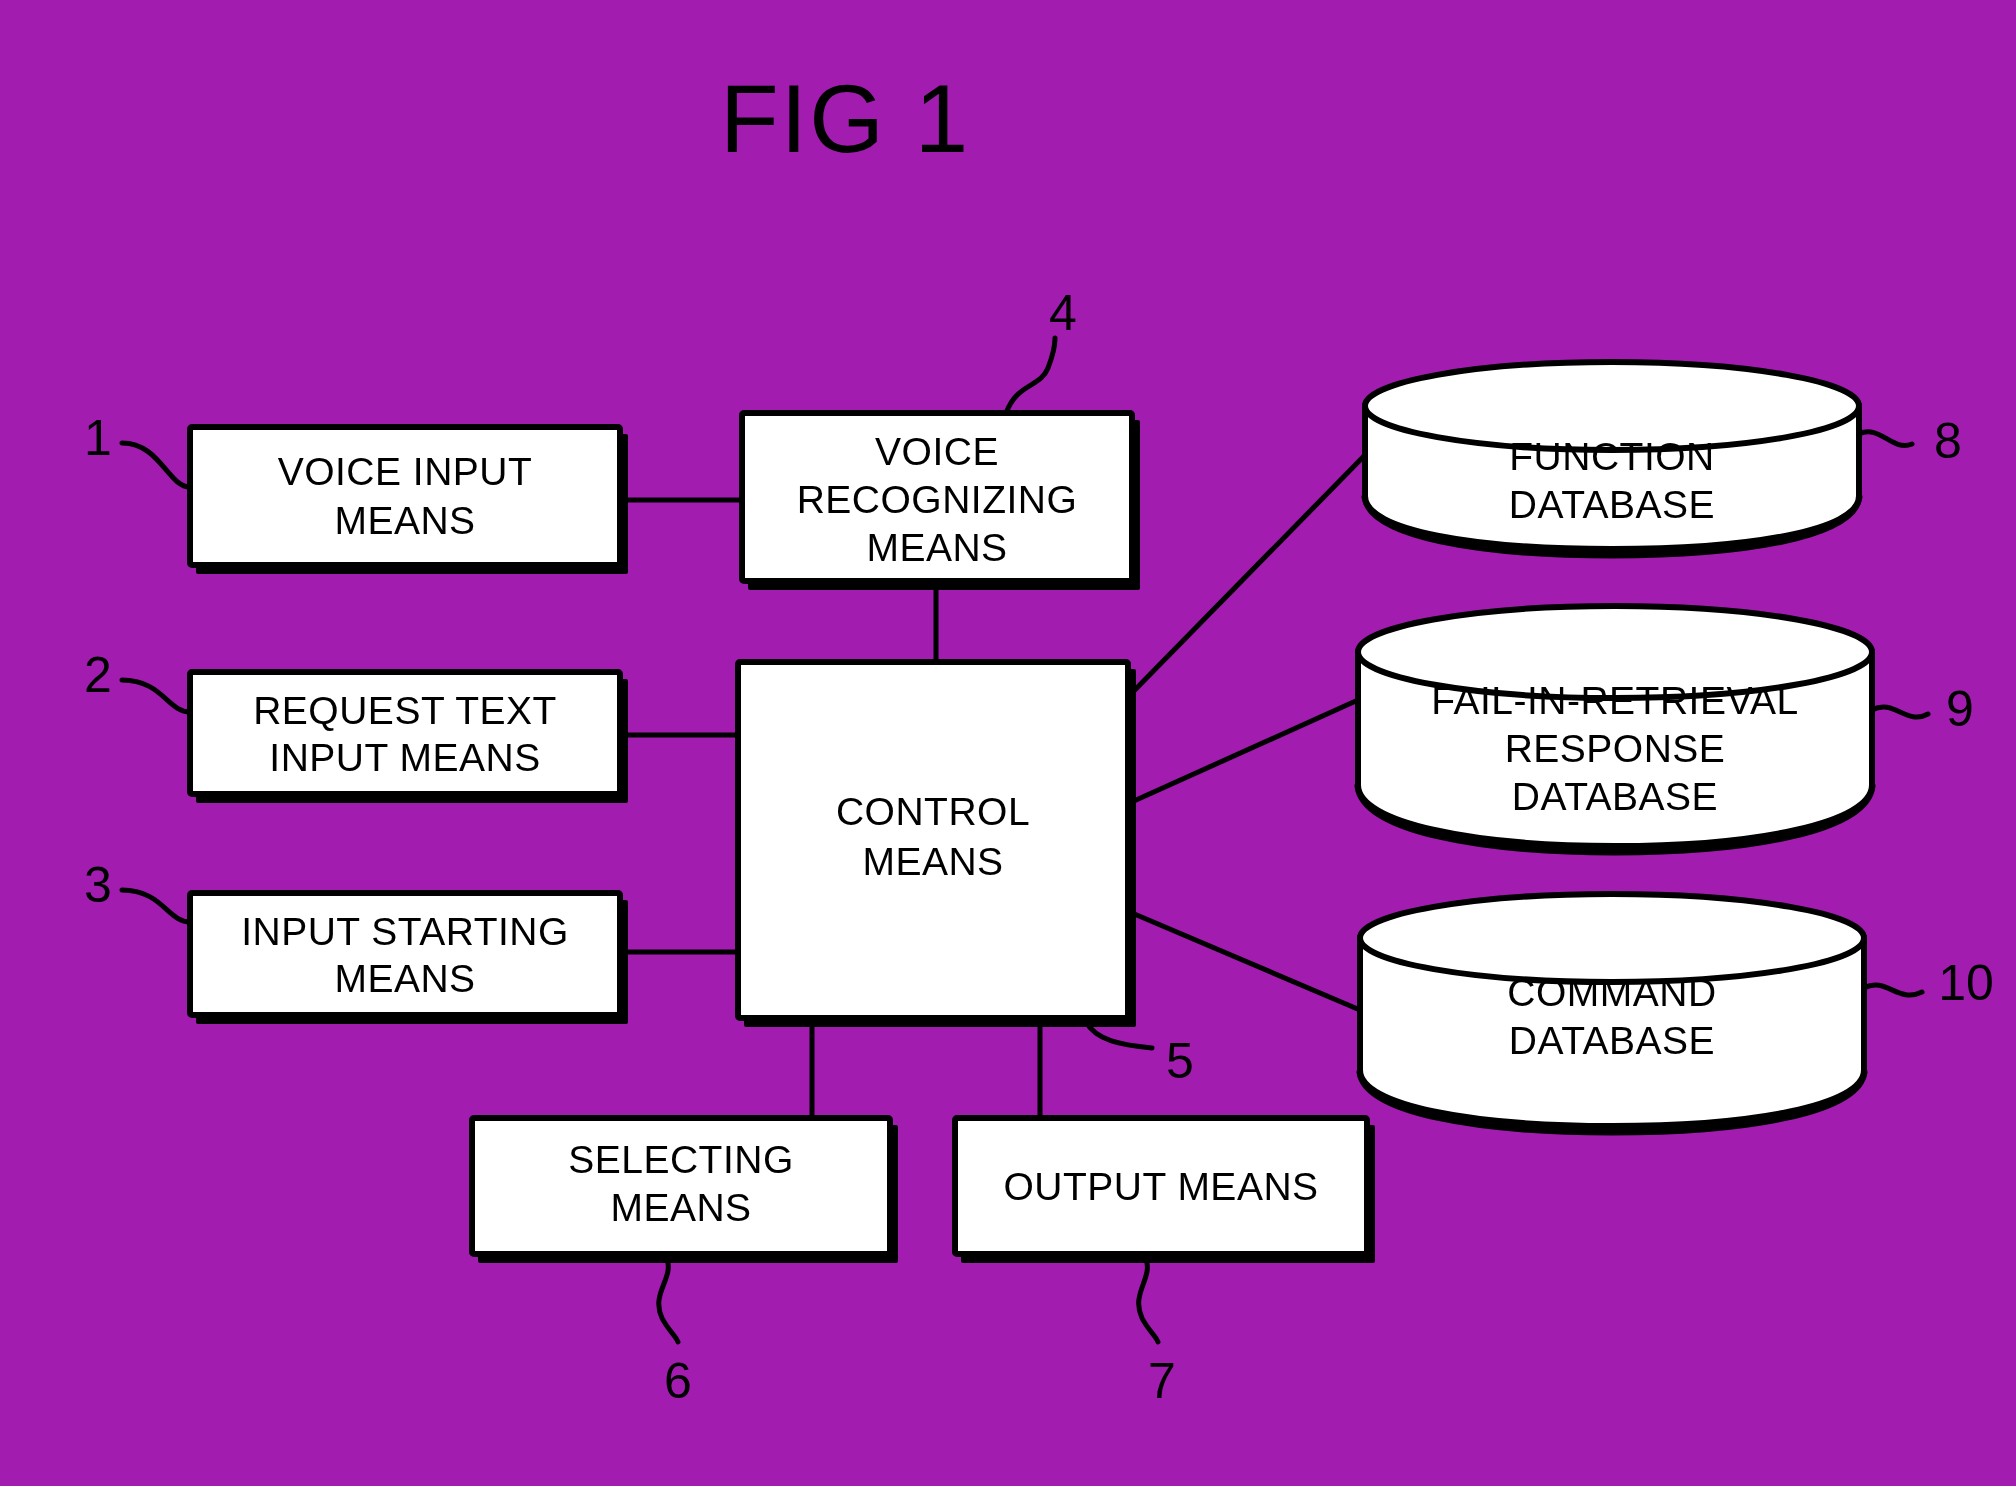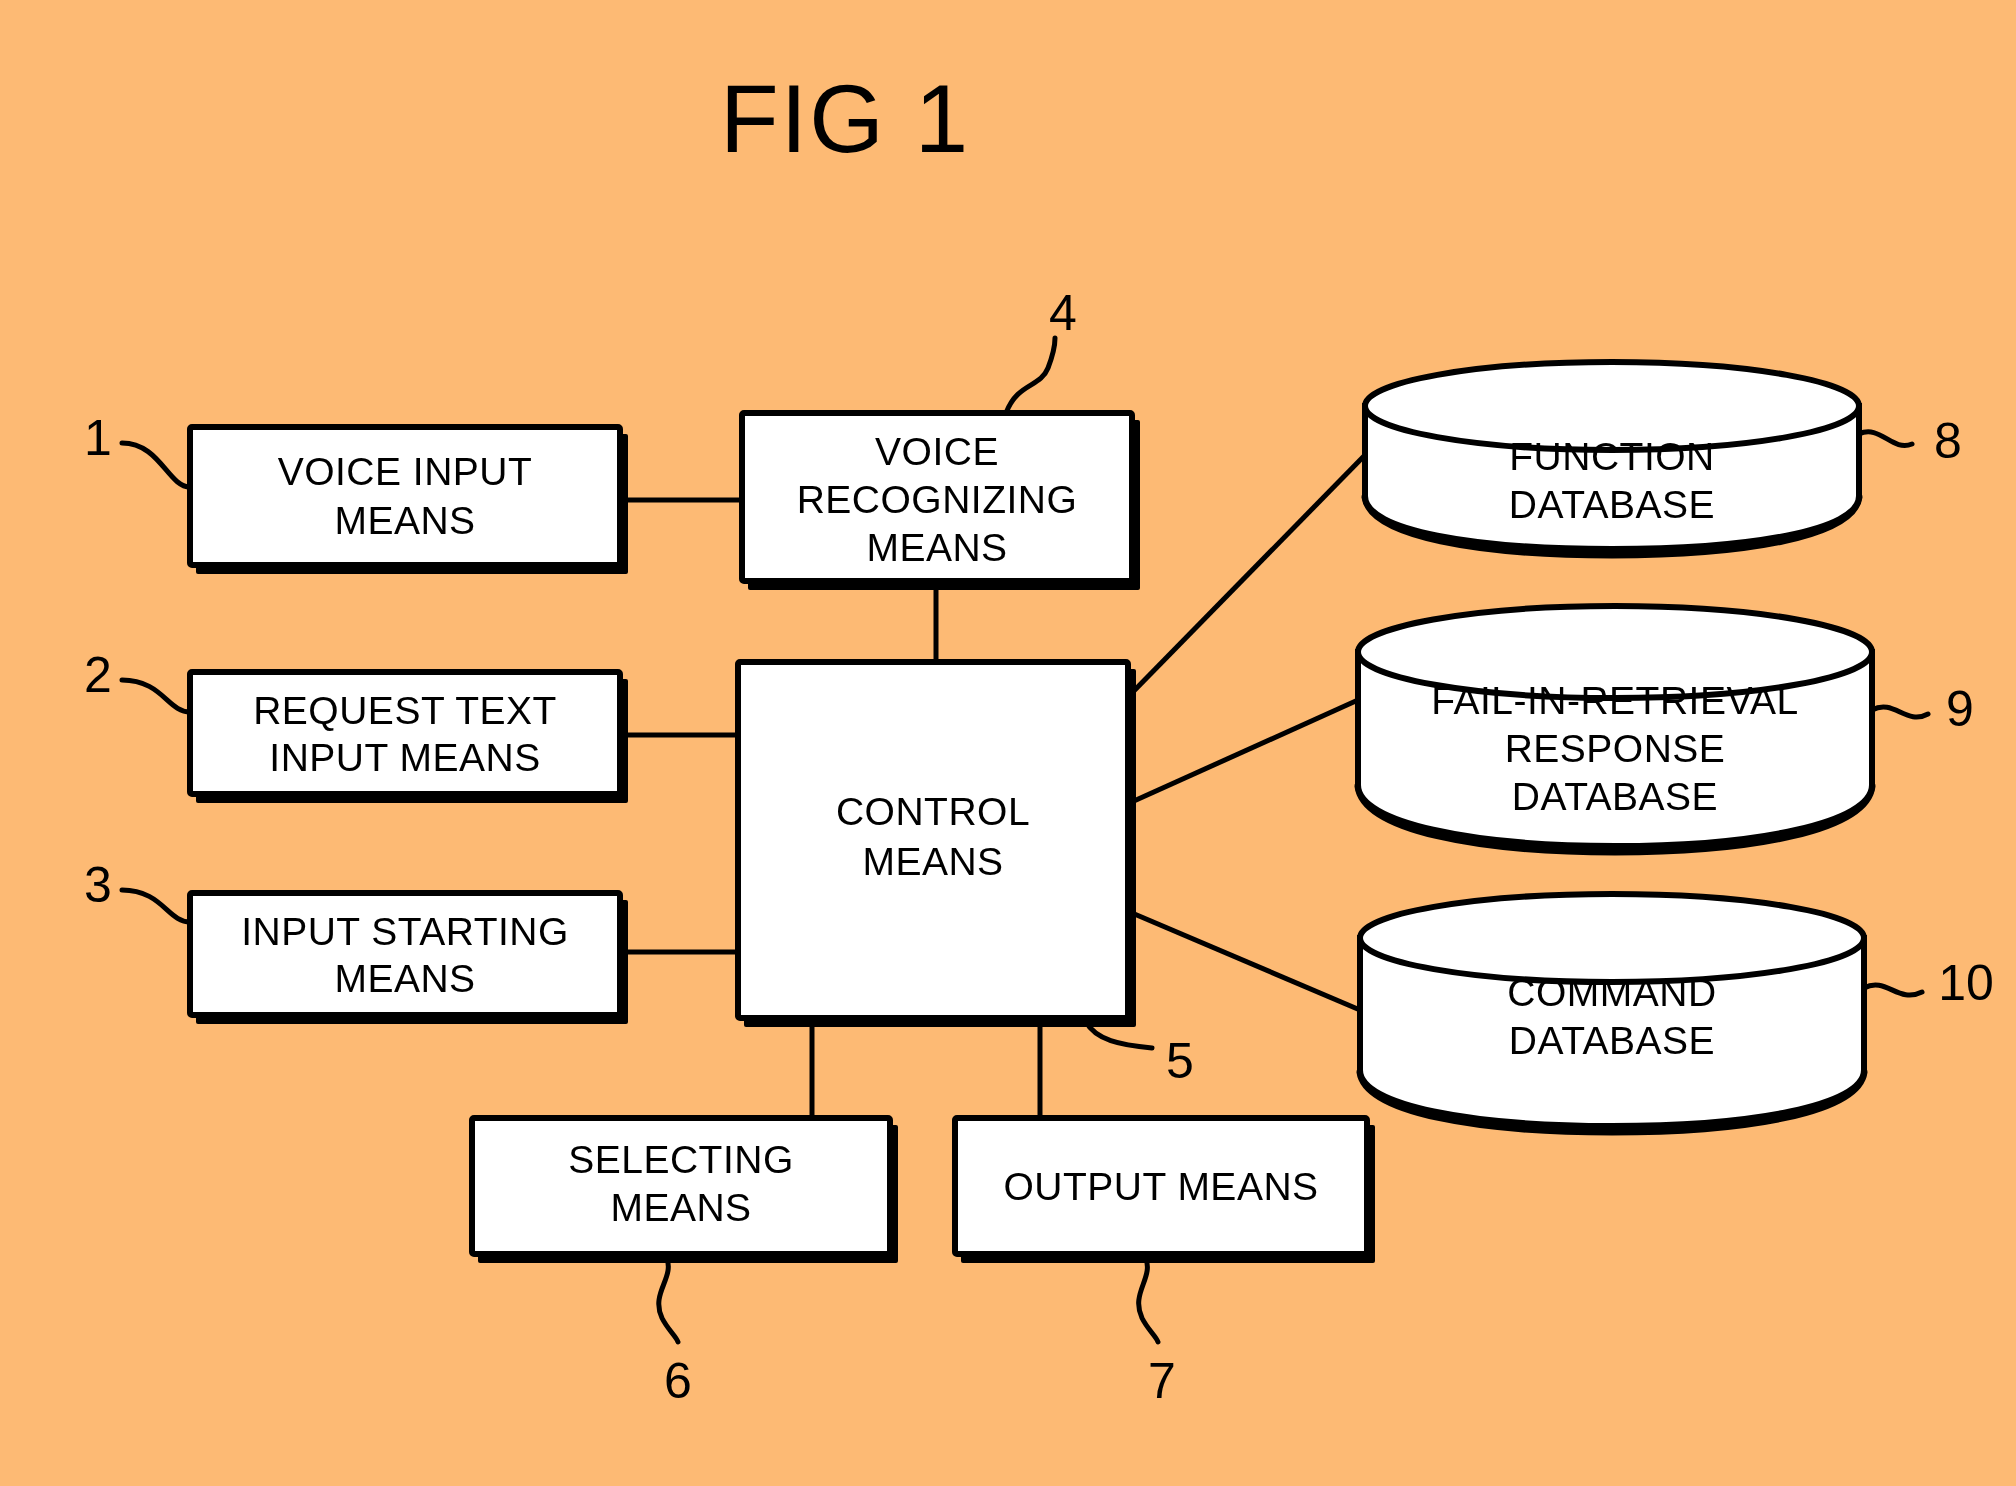--- a/index.html
+++ b/index.html
@@ -4,21 +4,21 @@
 <style>
   html, body {
     margin: 0;
     padding: 0;
     background: #ffffff;
   }
   #page {
     position: relative;
     width: 2016px;
     height: 1486px;
-    background: #fdba74;
+    background: #a21caf;
     overflow: hidden;
     font-family: "Liberation Sans", sans-serif;
   }
   #fig-svg {
     position: absolute;
     left: 0;
     top: 0;
     width: 2016px;
     height: 1486px;
   }

